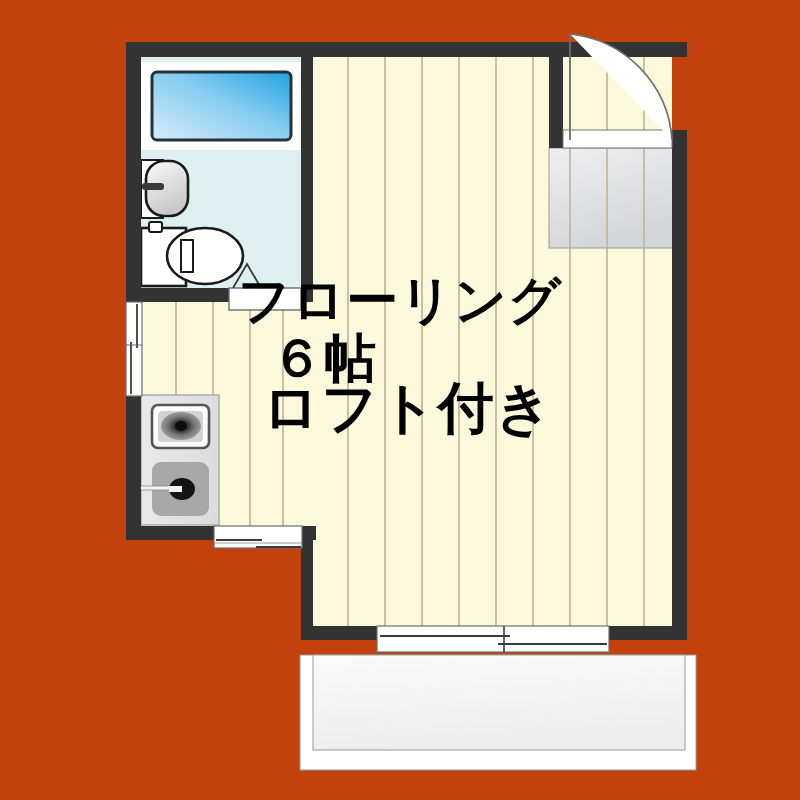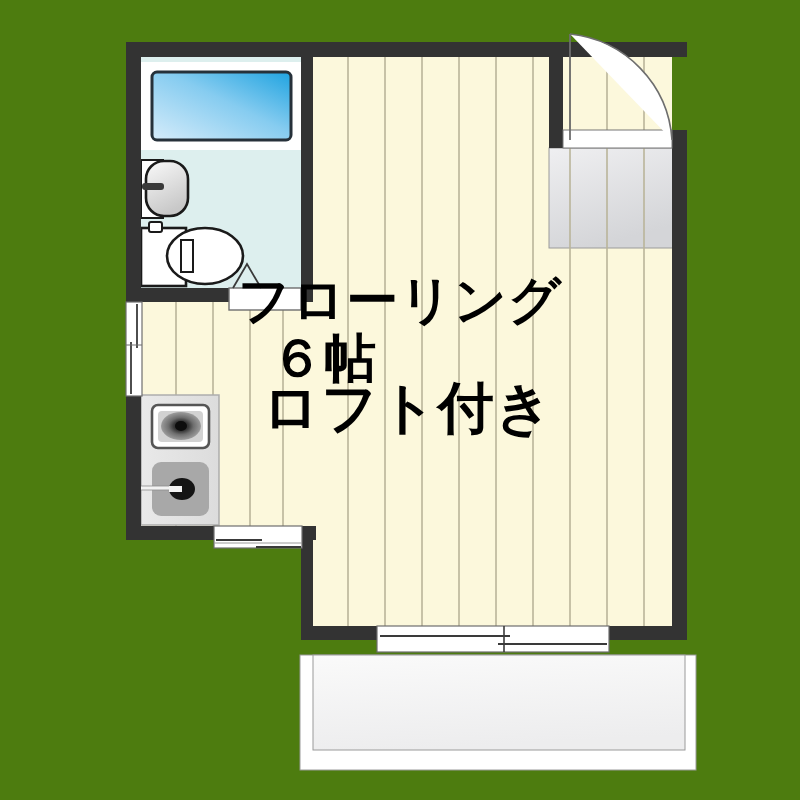--- a/index.html
+++ b/index.html
@@ -10,21 +10,21 @@
   body {
     width: 800px;
     height: 800px;
     font-family: "Liberation Sans", sans-serif;
     overflow: hidden;
   }
   #floorplan-root {
     position: relative;
     width: 800px;
     height: 800px;
-    background: #4d7c0f;
+    background: #c2410c;
   }
   svg.plan {
     position: absolute;
     top: 0;
     left: 0;
     width: 800px;
     height: 800px;
     display: block;
   }
   .room-label {

